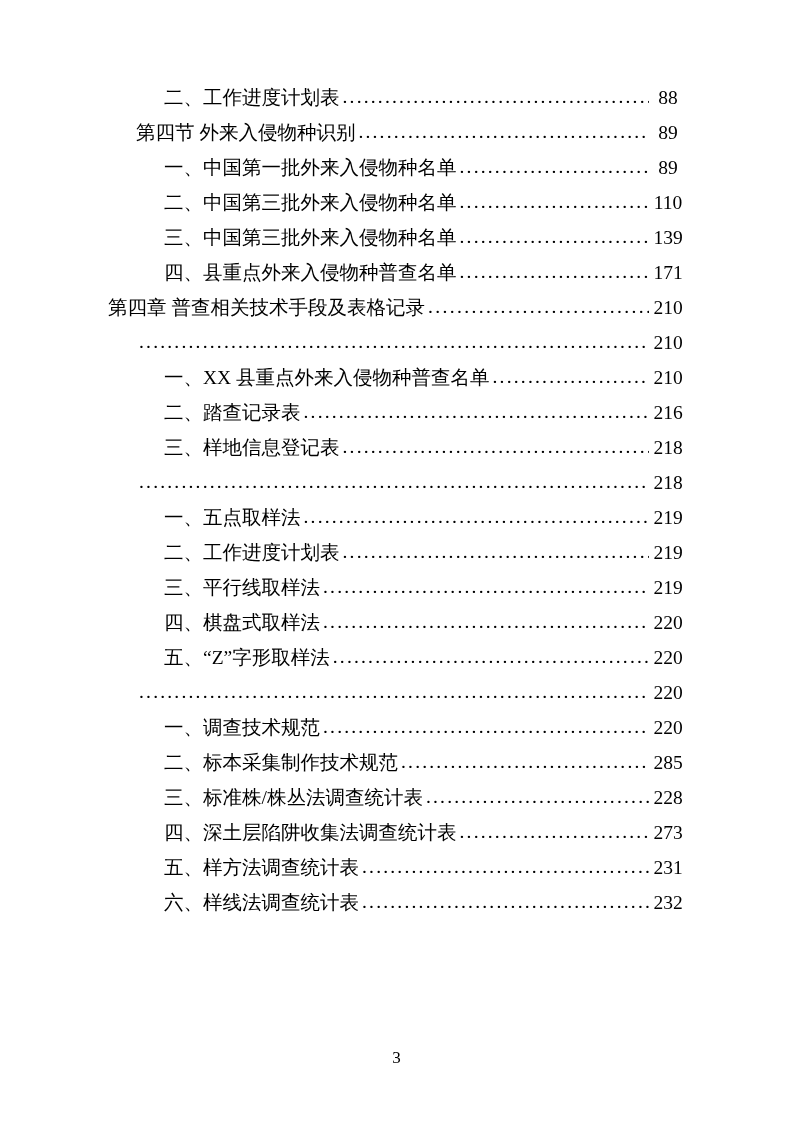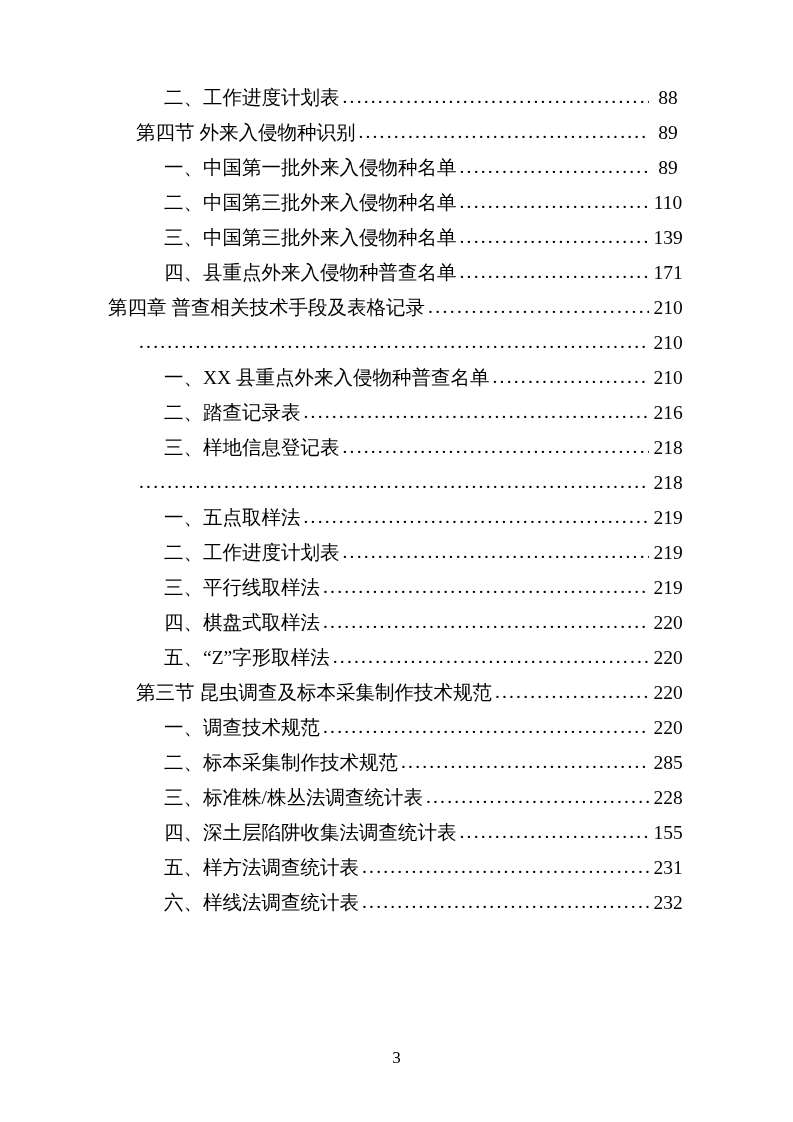--- a/index.html
+++ b/index.html
@@ -151,21 +151,20 @@
         <span class="label">四、棋盘式取样法</span>
         <span class="leader">..........................................................................................</span>
         <span class="page-num">220</span>
       </div>
       <div class="toc-entry lvl-item">
         <span class="label">五、“Z”字形取样法</span>
         <span class="leader">..........................................................................................</span>
         <span class="page-num">220</span>
       </div>
       <div class="toc-entry lvl-section">
-        <span class="label">第三节 昆虫调查及标本采集制作技术规范</span>
         <span class="leader">..........................................................................................</span>
         <span class="page-num">220</span>
       </div>
       <div class="toc-entry lvl-item">
         <span class="label">一、调查技术规范</span>
         <span class="leader">..........................................................................................</span>
         <span class="page-num">220</span>
       </div>
       <div class="toc-entry lvl-item">
         <span class="label">二、标本采集制作技术规范</span>
@@ -173,21 +172,21 @@
         <span class="page-num">285</span>
       </div>
       <div class="toc-entry lvl-item">
         <span class="label">三、标准株/株丛法调查统计表</span>
         <span class="leader">..........................................................................................</span>
         <span class="page-num">228</span>
       </div>
       <div class="toc-entry lvl-item">
         <span class="label">四、深土层陷阱收集法调查统计表</span>
         <span class="leader">..........................................................................................</span>
-        <span class="page-num">155</span>
+        <span class="page-num">273</span>
       </div>
       <div class="toc-entry lvl-item">
         <span class="label">五、样方法调查统计表</span>
         <span class="leader">..........................................................................................</span>
         <span class="page-num">231</span>
       </div>
       <div class="toc-entry lvl-item">
         <span class="label">六、样线法调查统计表</span>
         <span class="leader">..........................................................................................</span>
         <span class="page-num">232</span>

